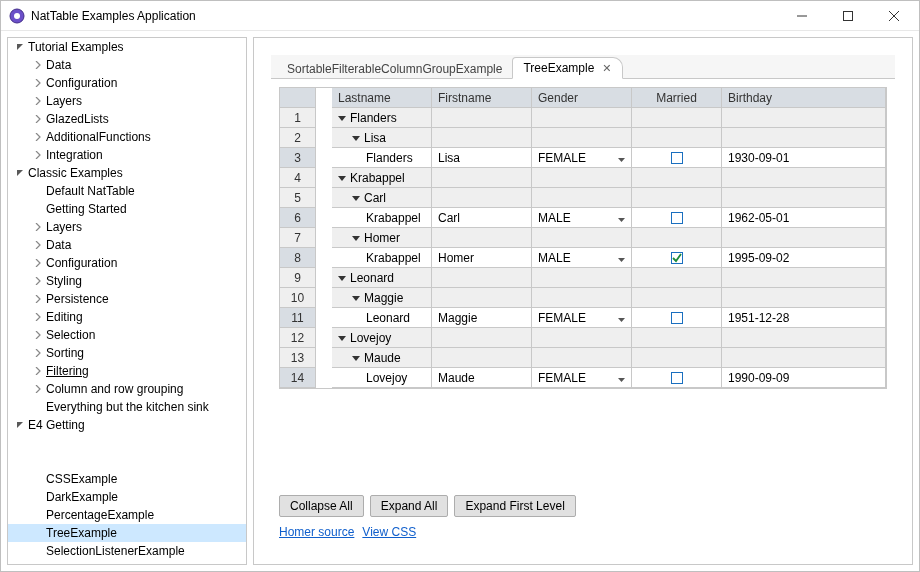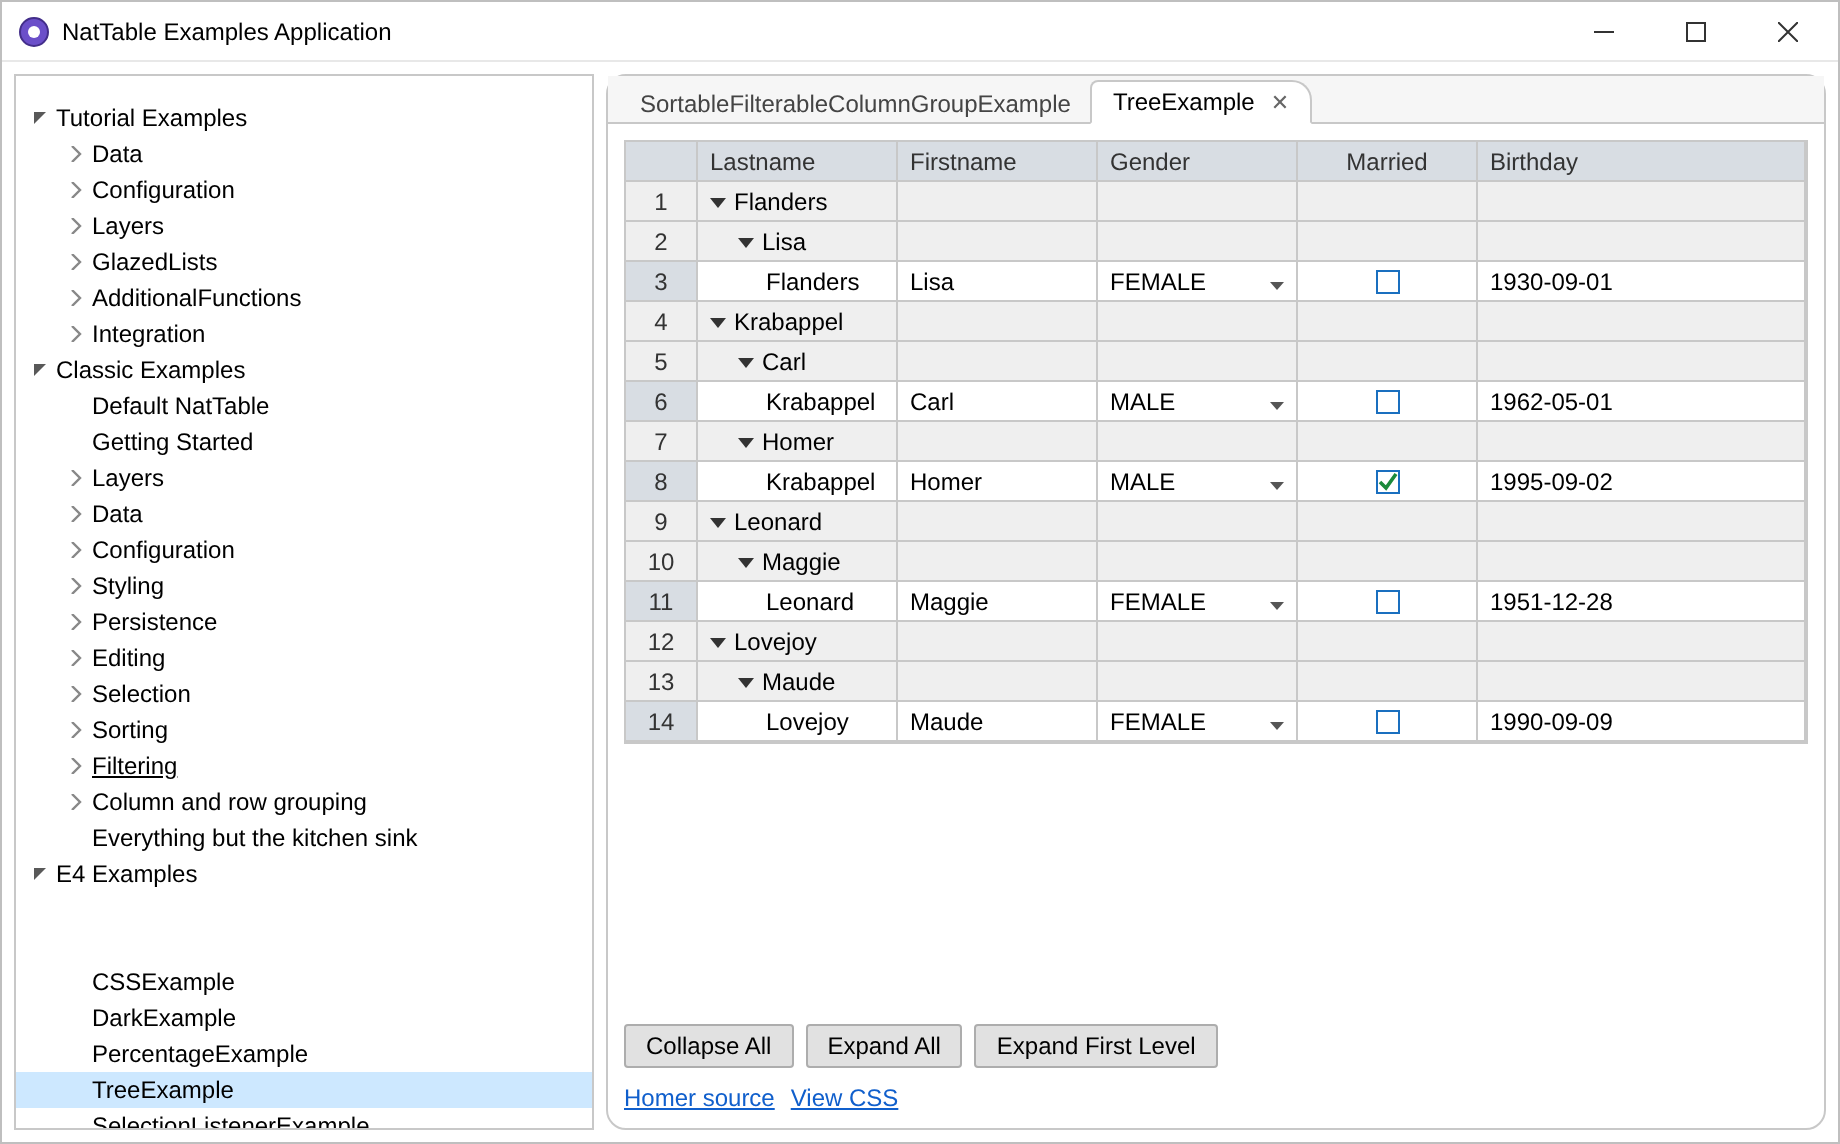--- a/index.html
+++ b/index.html
@@ -6,40 +6,40 @@
 body { margin: 0; background: #fff; }
 .window { width: 920px; height: 572px; border: 1px solid #bfbfbf; display: flex; flex-direction: column; }
 .titlebar { height: 30px; display: flex; align-items: center; padding: 0 2px 0 8px; background: #fff; border-bottom: 1px solid #e8e8e8; }
 .titlebar .app-icon { width: 16px; height: 16px; margin-right: 6px; }
 .titlebar .title { flex: 1; color: #000; }
 .win-btns { display: flex; }
 .win-btn { width: 46px; height: 29px; display: flex; align-items: center; justify-content: center; color: #555; }
 .win-btn svg { width: 10px; height: 10px; }
 .content { flex: 1; display: flex; padding: 6px; gap: 6px; overflow: hidden; }
 .panel { border: 1px solid #c8c8c8; background: #fff; position: relative; }
-.sidebar { width: 304px; padding: 12px 0; overflow: auto; text-align: center; }
+.sidebar { width: 304px; padding: 0 0; overflow: auto; text-align: center; }
 .tree-item { display: flex; align-items: center; height: 18px; padding-right: 6px; cursor: default; }
 .tree-item .expander { width: 16px; display: flex; justify-content: center; align-items: center; color: #6a6a6a; }
 .tree-item.selected { background: #cde8ff; }
 .tree-item .label { white-space: nowrap; }
-.main { flex: 1; display: flex; flex-direction: column; padding: 0; border-radius: 10px; }
+.main { flex: 1; display: flex; flex-direction: column; padding: 17px; }
 .tabs { display: flex; align-items: flex-end; height: 24px; padding-left: 6px; padding-top: 2px; background: #f6f6f6; position: relative; }
 .tabs::after { content:""; position:absolute; left:0; right:0; bottom:0; border-bottom:1px solid #c8c8c8; }
 .tab { padding: 3px 10px 3px 10px; display: flex; align-items: center; gap: 8px; position: relative; z-index: 1; border-top-left-radius: 4px; border-top-right-radius: 10px; }
 .tab.inactive { color: #444; }
 .tab.active { background: #fff; border: 1px solid #c8c8c8; border-bottom: 1px solid #fff; }
 .close-x { font-size: 11px; color: #666; }
 .tab-body { flex: 1; padding: 8px; display: flex; flex-direction: column; gap: 8px; overflow: hidden; }
 .nattable { border: 1px solid #c8c8c8; background: #fff; }
 .nt-row { display: flex; height: 20px; }
 .nt-cell { border-right: 1px solid #c8c8c8; border-bottom: 1px solid #c8c8c8; display: flex; align-items: center; padding: 0 6px; overflow: hidden; position: relative; }
 .corner { width: 36px; background: #d8dde3; }
 .rowhdr { width: 36px; background: #d8dde3; justify-content: center; color: #333; }
 .colhdr { background: #d8dde3; color: #333; font-weight: 400; }
-.c-last { width: 100px; }
+.c-last { width: 100px; margin-left: 16px; }
 .c-first { width: 100px; }
 .c-gender { width: 100px; }
 .c-married { width: 90px; justify-content: center; }
 .c-bday { width: 164px; }
 .grouprow .nt-cell { background: #efefef; }
 .tree-caret { margin-right: 4px; display: inline-flex; }
 .indent-1 { padding-left: 20px !important; }
 .indent-2 { padding-left: 34px !important; }
 .dd-arrow { position: absolute; right: 6px; }
 .checkbox { width: 12px; height: 12px; border: 1px solid #1a6fbf; display: inline-flex; align-items: center; justify-content: center; background: #fff; }
@@ -239,21 +239,21 @@
         <div class="tree-item" style="padding-left: 22px;">
           <span class="expander"></span>
           <span class="label">Everything but the kitchen sink</span>
         </div>
         <div class="tree-item" style="padding-left: 4px;">
           <span class="expander">
             <svg class="chev" viewBox="0 0 8 8">
               <path d="M1 1 L7 1 L1 7 Z" fill="#595959"></path>
             </svg>
           </span>
-          <span class="label">E4 Examples</span>
+          <span class="label">E4 Getting</span>
         </div>
         <div class="tree-item" style="padding-left: 22px; margin-top: 36px;">
           <span class="expander"></span>
           <span class="label">CSSExample</span>
         </div>
         <div class="tree-item" style="padding-left: 22px;">
           <span class="expander"></span>
           <span class="label">DarkExample</span>
         </div>
         <div class="tree-item" style="padding-left: 22px;">

